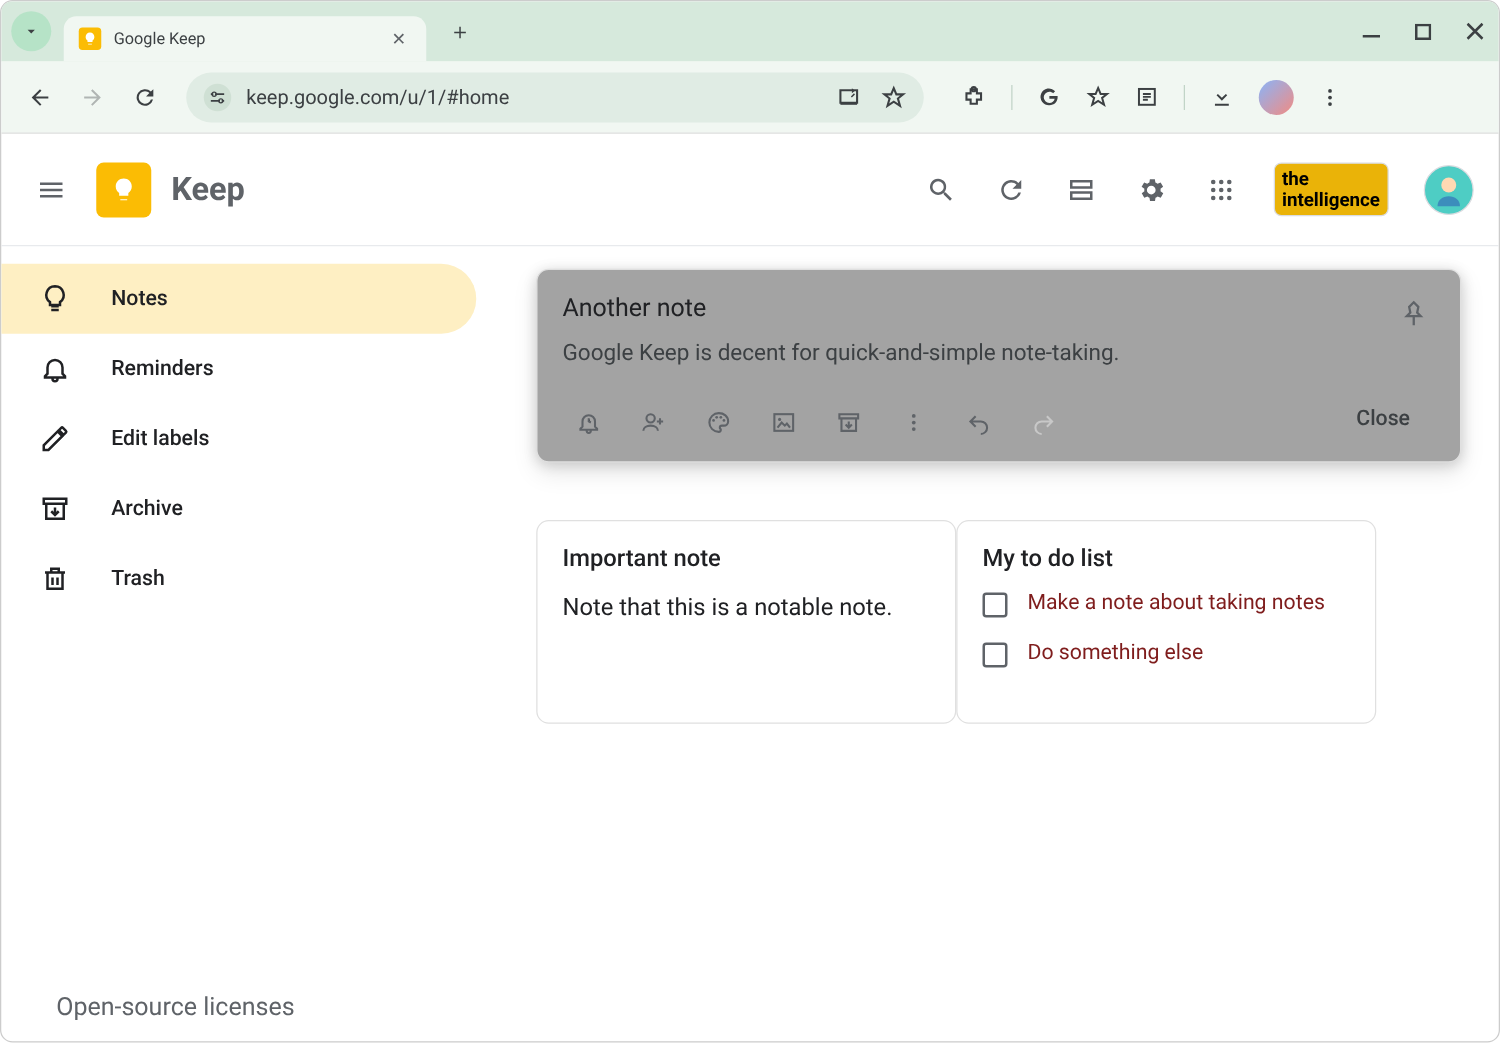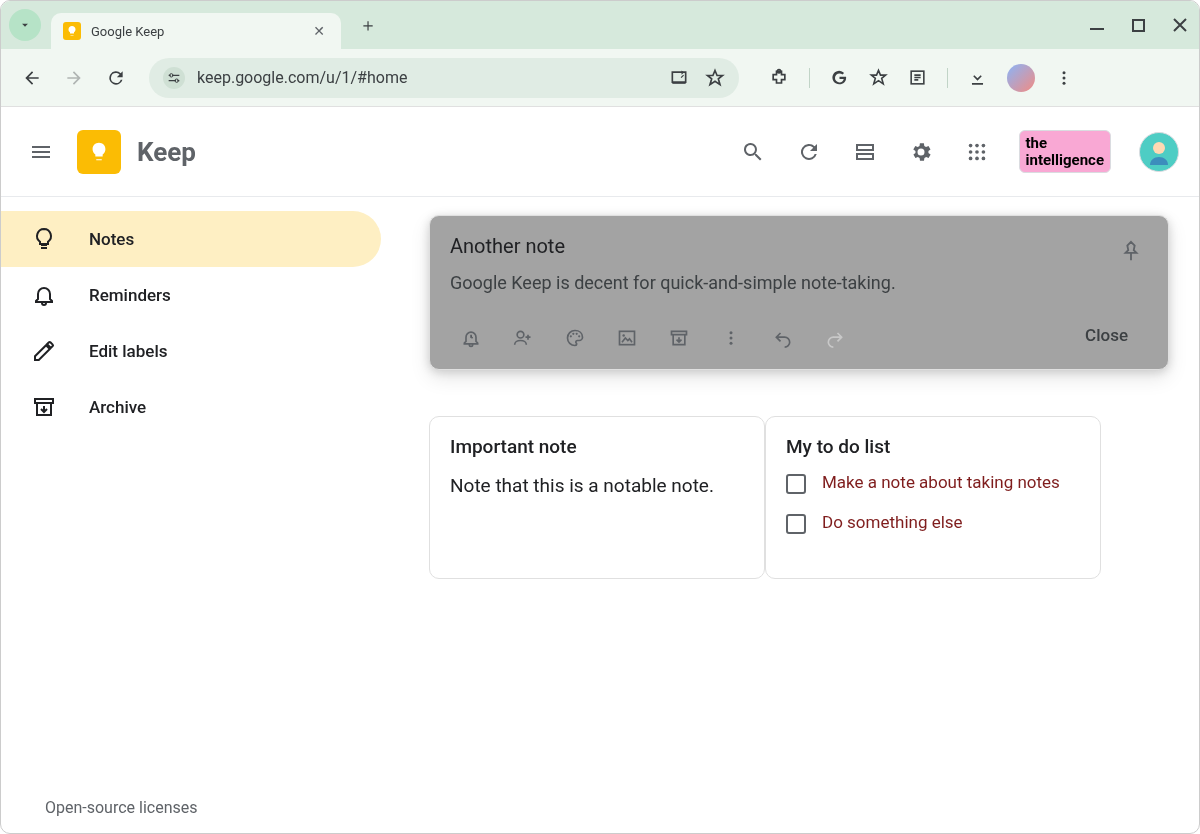--- a/index.html
+++ b/index.html
@@ -94,21 +94,21 @@
   border-bottom: 1px solid #e8eaed;
   gap:16px;
 }
 .hamburger { width:40px;height:40px;display:flex;align-items:center;justify-content:center;color:#5f6368;cursor:pointer;border-radius:50%; }
 .keep-logo { width:44px;height:44px;background:#fbbc04;border-radius:6px;display:flex;align-items:center;justify-content:center; }
 .keep-logo svg{width:22px;height:22px;fill:#fff;}
 .app-title { font-size:26px;color:#5f6368;font-weight:700; }
 .header-spacer{flex:1;}
 .header-icons{display:flex;align-items:center;gap:28px;color:#5f6368;}
 .header-icon{width:28px;height:28px;display:flex;align-items:center;justify-content:center;cursor:pointer;}
-.intelligence-badge { background:#f9a8d4;color:#000;padding:4px 6px;font-weight:700;font-size:15px;line-height:1.1;border:1px solid #dadce0;border-radius:6px;margin-left:12px;}
+.intelligence-badge { background:#eab308;color:#000;padding:4px 6px;font-weight:700;font-size:15px;line-height:1.1;border:1px solid #dadce0;border-radius:6px;margin-left:12px;}
 .app-avatar{width:40px;height:40px;border-radius:50%;background:#4ecdc4;display:flex;align-items:center;justify-content:center;margin-left:12px;border:1px solid #dadce0;}
 
 
 .app-body { display:flex; height: calc(834px - 48px - 58px - 90px); }
 .sidebar { width: 390px; padding-top: 14px; }
 .sidebar-item {
   height: 56px;
   display:flex;
   align-items:center;
   padding-left: 30px;
@@ -148,21 +148,21 @@
   border:1px solid #e0e0e0;
   border-radius:10px;
   padding: 18px 20px 26px 20px;
   background:#fff;
 }
 .card-title{font-size:19px;color:#202124;font-weight:500;margin-bottom:14px;}
 .card-body{font-size:19px;color:#202124;line-height:1.5;}
 .todo-item{display:flex;align-items:flex-start;gap:16px;margin-bottom:18px;font-size:17px;color:#7f1d1d;}
 .checkbox{width:20px;height:20px;border:2px solid #5f6368;border-radius:3px;flex-shrink:0;margin-top:2px;}
 
-.footer-link{position:absolute;bottom:16px;left:44px;font-size:16px;color:#5f6368;}
+.footer-link{position:absolute;bottom:16px;left:44px;font-size:20px;color:#5f6368;}
 
 svg{display:block;}
 </style>
 </head>
 <body>
 
 <div class="browser-top">
   <div class="tab-dropdown">
     <svg width="14" height="14" viewBox="0 0 24 24">
         <path fill="#3c4043" d="M7 10l5 5 5-5z"></path>
@@ -365,20 +365,28 @@
         </span>
       <span class="side-label">Edit labels</span>
     </div>
     <div class="sidebar-item">
       <span class="side-icon">
           <svg width="24" height="24" viewBox="0 0 24 24">
             <path fill="none" stroke="#202124" stroke-width="2" d="M3 4h18v4H3zM5 8v12h14V8M12 11v5m-3-2l3 3 3-3"></path>
           </svg>
         </span>
       <span class="side-label">Archive</span>
+    </div>
+    <div class="sidebar-item">
+      <span class="side-icon">
+          <svg width="24" height="24" viewBox="0 0 24 24">
+            <path fill="none" stroke="#202124" stroke-width="2" d="M4 7h16M6 7v13h12V7M9 7V4h6v3M10 11v6M14 11v6"></path>
+          </svg>
+        </span>
+      <span class="side-label">Trash</span>
     </div>
   </div>
 
   <div class="content">
 
     <div class="note-editor">
       <div class="editor-top">
         <div class="editor-title">Another note</div>
         <span class="pin-btn">
             <svg width="22" height="22" viewBox="0 0 24 24">

